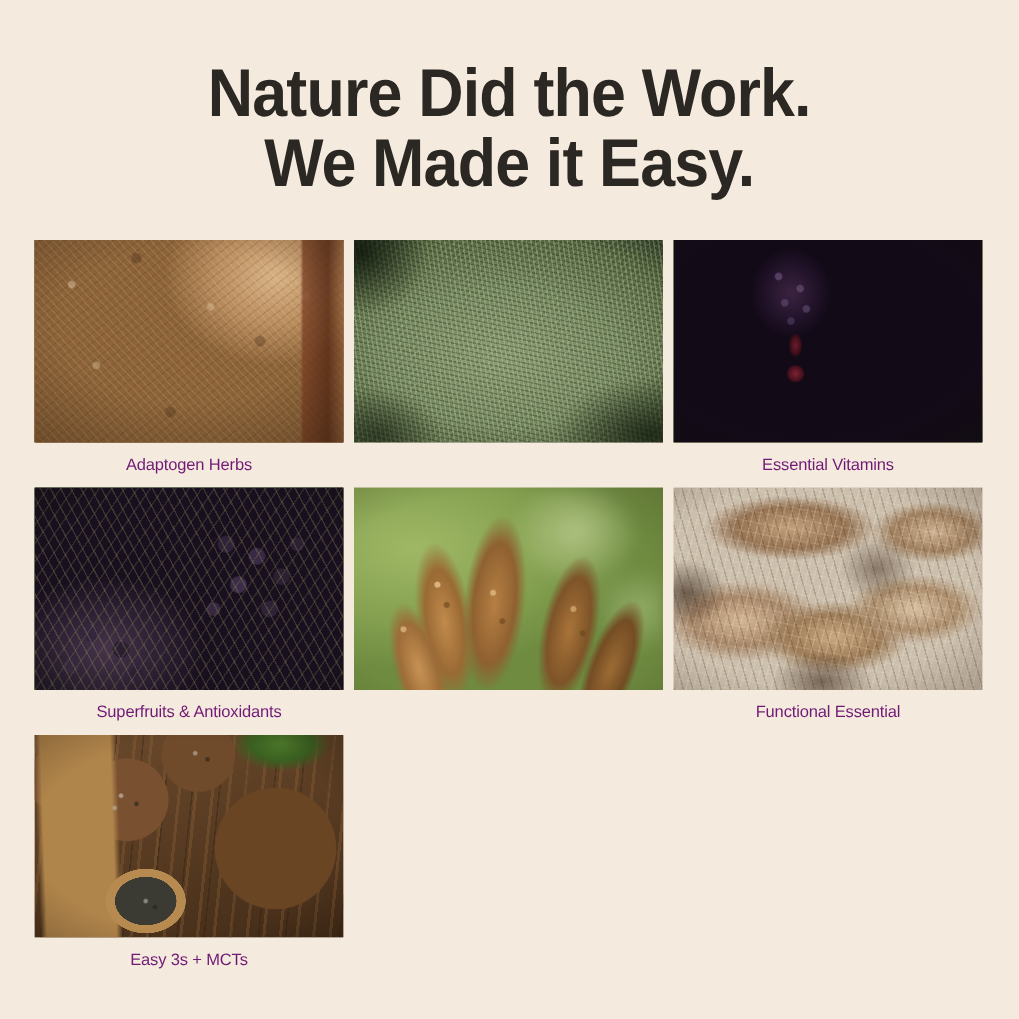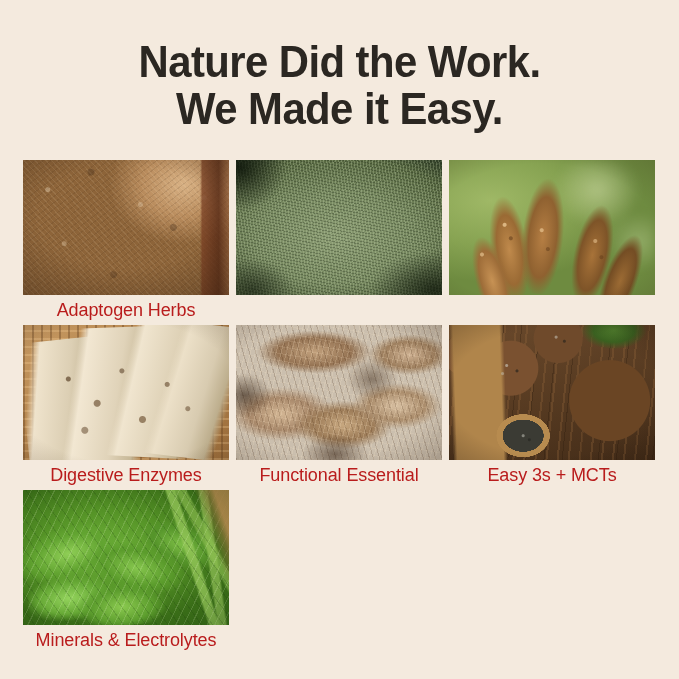--- a/index.html
+++ b/index.html
@@ -69,22 +69,22 @@
   .thumb .layer {
     position: absolute;
     inset: 0;
   }
   .caption {
     position: absolute;
     left: -14px;
     right: -14px;
     top: 136px;
     text-align: center;
-    font-size: 18px;
-    color: #b91c1c;
+    font-size: 11px;
+    color: #701a75;
     font-family: "Liberation Sans", sans-serif;
     line-height: 29px;
     white-space: nowrap;
     letter-spacing: -0.1px;
   }
 
   
 
   
   .p-maca .base {
@@ -487,50 +487,62 @@
 
     <div class="cell">
       <div class="thumb p-greens">
         <div class="layer base"></div>
         <div class="layer grain"></div>
         <div class="layer corner"></div>
         <div class="layer shade"></div>
       </div>
     </div>
 
-
+    <div class="cell">
+      <div class="thumb p-vitamin">
+        <div class="layer base"></div>
+        <div class="layer bokeh"></div>
+        <div class="layer basket"></div>
+        <div class="layer glass"></div>
+        <div class="layer hand"></div>
+        <div class="layer berry"></div>
+        <div class="layer berrytex"></div>
+        <div class="layer drip"></div>
+        <div class="layer shade"></div>
+      </div>
+      <div class="caption">Essential Vitamins</div>
+    </div>
+
+    <div class="cell">
+      <div class="thumb p-acai">
+        <div class="layer base"></div>
+        <div class="layer leaves"></div>
+        <div class="layer cluster1"></div>
+        <div class="layer cluster2"></div>
+        <div class="layer berries"></div>
+        <div class="layer stems"></div>
+        <div class="layer shade"></div>
+      </div>
+      <div class="caption">Superfruits &amp; Antioxidants</div>
+    </div>
 
     <div class="cell">
       <div class="thumb p-protein">
         <div class="layer base"></div>
         <div class="layer bokeh"></div>
         <div class="layer spike-a"></div>
         <div class="layer spike-b"></div>
         <div class="layer spike-c"></div>
         <div class="layer spike-d"></div>
         <div class="layer spike-e"></div>
         <div class="layer seeds"></div>
         <div class="layer shade"></div>
       </div>
     </div>
 
-    <div class="cell">
-      <div class="thumb p-enzyme">
-        <div class="layer base"></div>
-        <div class="layer weave"></div>
-        <div class="layer root1"></div>
-        <div class="layer root2"></div>
-        <div class="layer root3"></div>
-        <div class="layer root4"></div>
-        <div class="layer spots"></div>
-        <div class="layer rim"></div>
-        <div class="layer shade"></div>
-      </div>
-      <div class="caption">Digestive Enzymes</div>
-    </div>
 
     <div class="cell">
       <div class="thumb p-mushroom">
         <div class="layer base"></div>
         <div class="layer frond4"></div>
         <div class="layer frond5"></div>
         <div class="layer frond1"></div>
         <div class="layer frond2"></div>
         <div class="layer frond3"></div>
         <div class="layer ridges"></div>
@@ -550,30 +562,15 @@
         <div class="layer bowl1"></div>
         <div class="layer coconut"></div>
         <div class="layer spoon"></div>
         <div class="layer spoonseeds"></div>
         <div class="layer seedtex"></div>
         <div class="layer shade"></div>
       </div>
       <div class="caption">Easy 3s + MCTs</div>
     </div>
 
-    <div class="cell">
-      <div class="thumb p-spinach">
-        <div class="layer base"></div>
-        <div class="layer leaf4"></div>
-        <div class="layer leaf1"></div>
-        <div class="layer leaf2"></div>
-        <div class="layer leaf3"></div>
-        <div class="layer leaf5"></div>
-        <div class="layer stems"></div>
-        <div class="layer veins"></div>
-        <div class="layer basket"></div>
-        <div class="layer shade"></div>
-      </div>
-      <div class="caption">Minerals &amp; Electrolytes</div>
-    </div>
 
   </div>
 </div>
 
 </body></html>

